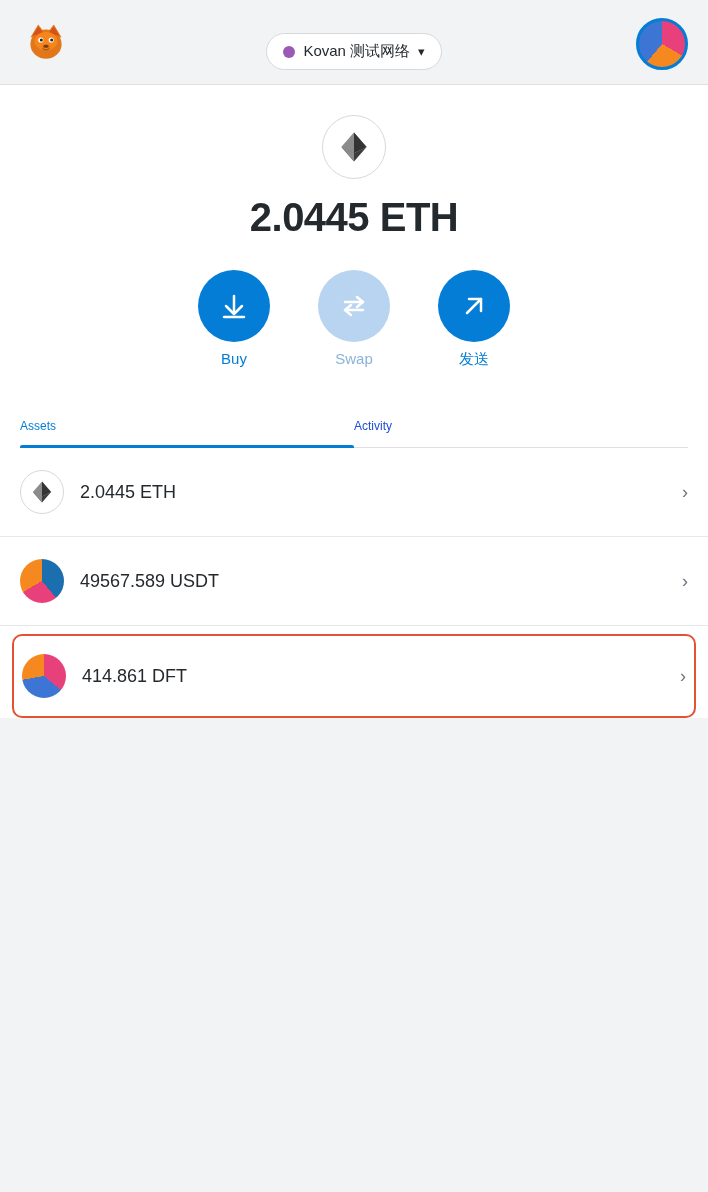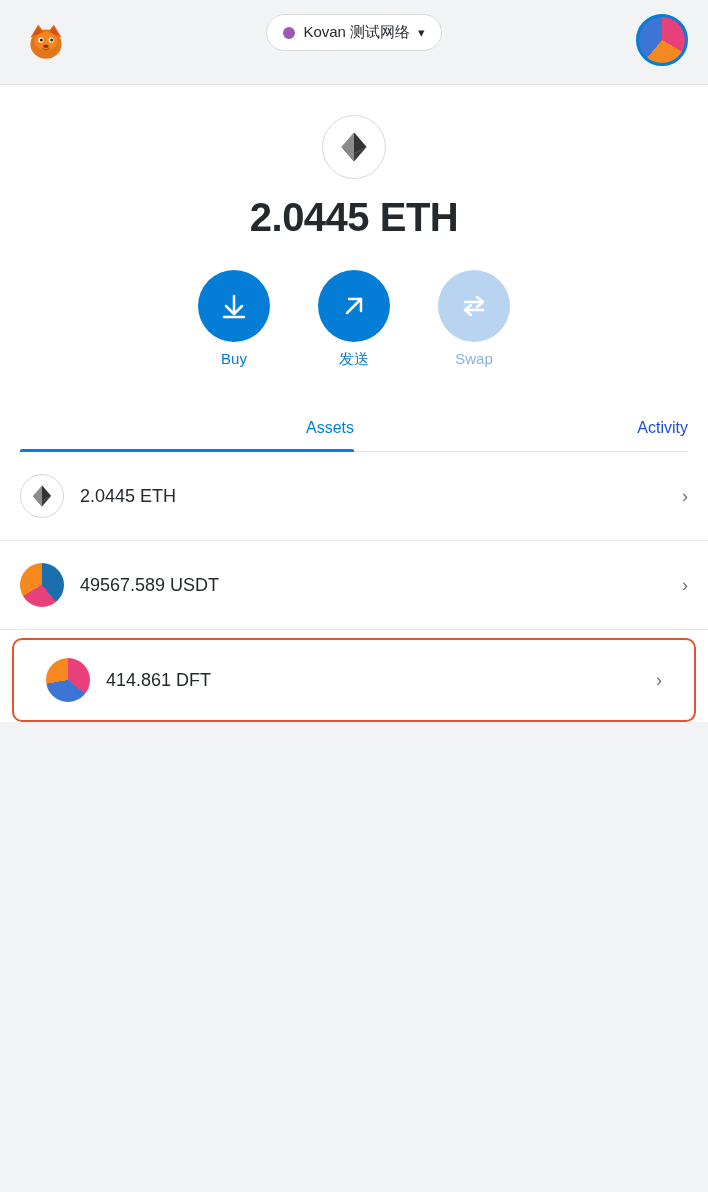--- a/index.html
+++ b/index.html
@@ -7,21 +7,21 @@
       width: 708px;
       min-height: 1192px;
       font-family: -apple-system, BlinkMacSystemFont, 'Segoe UI', sans-serif;
       background: #f2f3f4;
       overflow-x: hidden;
     }
 
     
     .header {
       display: flex;
-      align-items: flex-start;
+      align-items: flex-end;
       justify-content: space-between;
       background: #f2f3f4;
       padding: 14px 20px;
       border-bottom: 1px solid #e0e0e0;
       gap: 21px;
     }
     .metamask-logo {
       width: 52px;
       height: 52px;
     }
@@ -142,23 +142,23 @@
     }
 
     
     .tabs-row {
       display: flex;
       width: 100%;
       border-bottom: 1px solid #e0e0e0;
     }
     .tab {
       flex: 1;
-      text-align: right;
+      text-align: left;
       padding: 14px 0;
-      font-size: 16px;
+      font-size: 12px;
       font-weight: 500;
       cursor: pointer;
       position: relative;
     }
     .tab.active {
       color: #037dd6;
     }
     .tab.active::after {
       content: '';
       position: absolute;
@@ -184,21 +184,21 @@
       padding: 22px 20px;
       border-bottom: 1px solid #e8e8e8;
       cursor: pointer;
       background: white;
     }
     .asset-row.highlighted {
       border: 2.5px solid #e35333;
       border-radius: 10px;
       margin: 8px 12px;
       width: calc(100% - 24px);
-      padding: 18px 32px;
+      padding: 18px 8px;
     }
     .asset-icon {
       width: 44px;
       height: 44px;
       border-radius: 50%;
       flex-shrink: 0;
       margin-right: 16px;
       display: flex;
       align-items: center;
       justify-content: center;
@@ -301,44 +301,44 @@
 
     <div class="action-item">
       <button class="action-btn active">
         <svg viewBox="0 0 30 30" fill="none" xmlns="http://www.w3.org/2000/svg">
           <polyline points="15,5 15,22" stroke="white" stroke-width="2.5" stroke-linecap="round"></polyline>
           <polyline points="7,15 15,23 23,15" stroke="white" stroke-width="2.5" stroke-linecap="round" stroke-linejoin="round"></polyline>
           <line x1="5" y1="26" x2="25" y2="26" stroke="white" stroke-width="2.5" stroke-linecap="round"></line>
         </svg>
       </button>
       <span class="action-label">Buy</span>
-    </div>
-
-    <div class="action-item">
-      <button class="action-btn active">
-        <svg viewBox="0 0 30 30" fill="none" xmlns="http://www.w3.org/2000/svg">
-          <line x1="8" y1="22" x2="22" y2="8" stroke="white" stroke-width="2.5" stroke-linecap="round"></line>
-          <polyline points="10,8 22,8 22,20" stroke="white" stroke-width="2.5" stroke-linecap="round" stroke-linejoin="round"></polyline>
-        </svg>
-      </button>
-      <span class="action-label">发送</span>
     </div>
 
     <div class="action-item">
       <button class="action-btn inactive">
         <svg viewBox="0 0 30 30" fill="none" xmlns="http://www.w3.org/2000/svg">
           <polyline points="6,11 24,11" stroke="white" stroke-width="2.5" stroke-linecap="round"></polyline>
           <polyline points="18,6 24,11 18,16" stroke="white" stroke-width="2.5" stroke-linecap="round" stroke-linejoin="round"></polyline>
           <polyline points="24,19 6,19" stroke="white" stroke-width="2.5" stroke-linecap="round"></polyline>
           <polyline points="12,14 6,19 12,24" stroke="white" stroke-width="2.5" stroke-linecap="round" stroke-linejoin="round"></polyline>
         </svg>
       </button>
       <span class="action-label inactive">Swap</span>
     </div>
 
+    <div class="action-item">
+      <button class="action-btn active">
+        <svg viewBox="0 0 30 30" fill="none" xmlns="http://www.w3.org/2000/svg">
+          <line x1="8" y1="22" x2="22" y2="8" stroke="white" stroke-width="2.5" stroke-linecap="round"></line>
+          <polyline points="10,8 22,8 22,20" stroke="white" stroke-width="2.5" stroke-linecap="round" stroke-linejoin="round"></polyline>
+        </svg>
+      </button>
+      <span class="action-label">发送</span>
+    </div>
+
   </div>
 
   <div class="tabs-row">
     <div class="tab active">
       <span>Assets</span>
     </div>
     <div class="tab inactive">
       <span>Activity</span>
     </div>
   </div>

